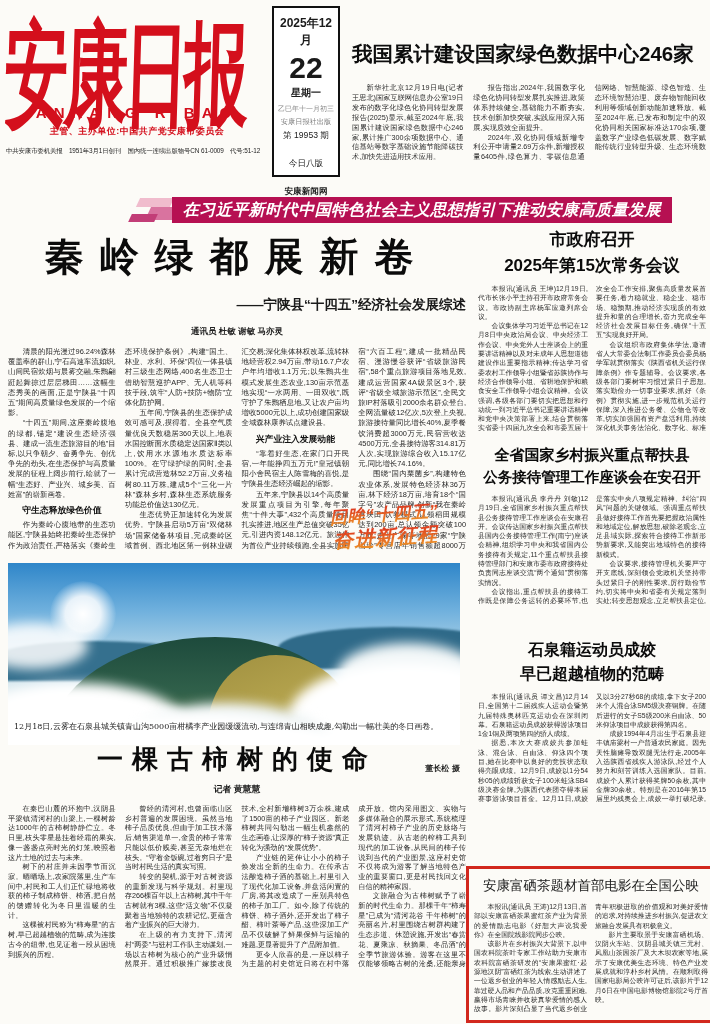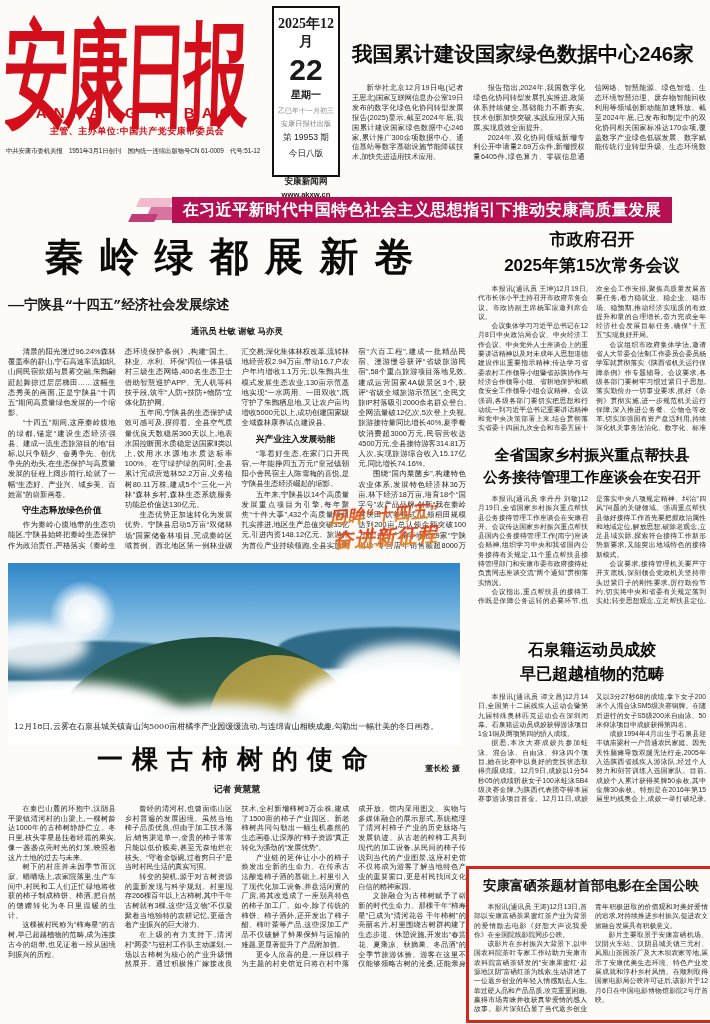--- a/index.html
+++ b/index.html
@@ -9,45 +9,45 @@
   
   .mast-left{position:absolute;left:6px;top:4px;width:262px;height:182px;}
   .calligraphy{font-family:"DejaVu Serif",serif;font-weight:bold;color:#d40f1c;
       font-size:64px;letter-spacing:-4px;line-height:1;transform:scale(1.0,1.78) skewX(-3deg);
       transform-origin:left top;white-space:nowrap;margin-top:14px;}
   .pinyin{color:#d40f1c;font-weight:bold;font-size:15px;letter-spacing:7px;text-align:center;margin-top:22px;}
   .organizer{color:#d40f1c;font-weight:bold;font-size:9px;text-align:center;margin-top:4px;letter-spacing:.5px;}
   .mast-footer{font-size:6.4px;color:#222;margin-top:9px;white-space:nowrap;letter-spacing:-.1px;}
   .datebox{position:absolute;left:272px;top:6px;width:64px;height:160px;border:2.5px solid #111;
       text-align:center;padding-top:7px;background:#fff;}
-  .db-month{font-size:14px;font-weight:bold;font-family:Liberation Serif, serif;}
+  .db-month{font-size:12px;font-weight:bold;}
   .db-day{font-size:30px;font-weight:bold;margin:2px 0 1px;}
   .db-week{font-size:10px;font-weight:bold;margin-bottom:4px;}
   .db-lunar{font-size:7px;color:#8a8a8a;margin-bottom:3px;}
   .db-pub{font-size:7.2px;color:#7c7c7c;margin-bottom:3px;}
-  .db-issue{font-size:8.6px;margin-bottom:4px;}
+  .db-issue{font-size:8.6px;margin-bottom:16px;}
   .db-pages{font-size:8.6px;}
   .db-site{font-size:8.6px;font-weight:bold;margin-top:16px;}
   .db-url{font-size:7.6px;font-weight:bold;margin-top:2px;}
   .topnews{position:absolute;left:352px;top:40px;width:354px;}
   .topnews-headline{font-size:20.5px;font-weight:900;letter-spacing:0;white-space:nowrap;color:#0d0d0d;}
   .topnews-body{margin-top:15px;height:86px;overflow:hidden;column-count:3;column-gap:10px;
       font-size:7.2px;line-height:9.9px;text-align:justify;color:#2a2a2a;}
   .para{margin:0;text-indent:2em;}
   
   .banner{position:absolute;left:172px;top:197px;width:500px;height:26px;background:#b61052;
-      color:#fff;font-weight:bold;font-size:16px;letter-spacing:.5px;text-align:center;line-height:26px;}
+      color:#fff;font-weight:bold;font-size:16px;letter-spacing:.5px;text-align:center;line-height:26px;font-style:italic;}
   .deco{position:absolute;transform:skewX(-25deg);}
   .deco1{left:138px;top:198px;width:34px;height:9px;background:#f0bccd;}
   .deco2{left:148px;top:207px;width:42px;height:13px;background:#d9739f;}
   .deco3{left:130px;top:214px;width:26px;height:8px;background:#c23d77;}
   
   .lead{position:absolute;left:8px;top:230px;width:458px;}
   .lead-headline{text-align:center;font-size:39px;font-weight:900;letter-spacing:16px;color:#0b0b0b;white-space:nowrap;}
-  .lead-subtitle{text-align:left;font-size:13.5px;font-weight:bold;margin-top:12px;font-family:Liberation Mono, monospace;}
+  .lead-subtitle{text-align:right;font-size:13.5px;font-weight:bold;margin-top:12px;}
   .lead-byline{text-align:center;font-size:8.5px;font-weight:bold;margin-top:12px;color:#222;}
   .lead-body{margin-top:9px;height:214px;overflow:hidden;column-count:4;column-gap:9px;
       font-size:7.4px;line-height:10.2px;text-align:justify;color:#272727;}
   .subhead{text-align:center;font-weight:bold;font-size:8.8px;margin:5px 0;color:#111;}
   .slogan{position:absolute;left:305px;top:503px;width:160px;text-align:center;transform:rotate(-4deg);}
   .slogan div{font-weight:900;font-style:italic;font-size:17px;letter-spacing:1px;
       background:linear-gradient(180deg,#e03a20 20%,#f0a32a 85%);-webkit-background-clip:text;
       background-clip:text;color:transparent;text-shadow:0 0 1px rgba(224,80,30,.25);}
   .slogan .l2{font-size:20px;margin-top:-2px;}
   
@@ -93,21 +93,21 @@
   .art1 .r-body{height:153px;}
   .art2{margin-top:9px;}
   .art2 .hl1{font-size:15px;}
   .art2 .hl2{font-size:14.5px;}
   .art2 .r-body{height:120px;}
   .art3{margin-top:26px;}
   .art3 .hl1,.art3 .hl2{font-size:16px;}
   .art3 .r-body{height:112px;}
   .redbox{position:absolute;left:466px;top:866px;width:234px;height:146px;border:3.5px solid #d2281e;
       background:#fcfbf7;padding:5px 5px 0;}
-  .redbox .box-head{text-align:center;font-size:13.5px;font-weight:700;margin:3px 0 5px;white-space:nowrap;}
+  .redbox .box-head{text-align:center;font-size:13.5px;font-weight:400;margin:3px 0 5px;white-space:nowrap;}
   .redbox .r-body{height:112px;column-gap:8px;}
 </style>
 </head>
 <body>
 
 <div class="page">
 
   <div class="mast-left">
     <div class="calligraphy">安康日报</div>
     <div class="pinyin">ANKANG RIBAO</div>

